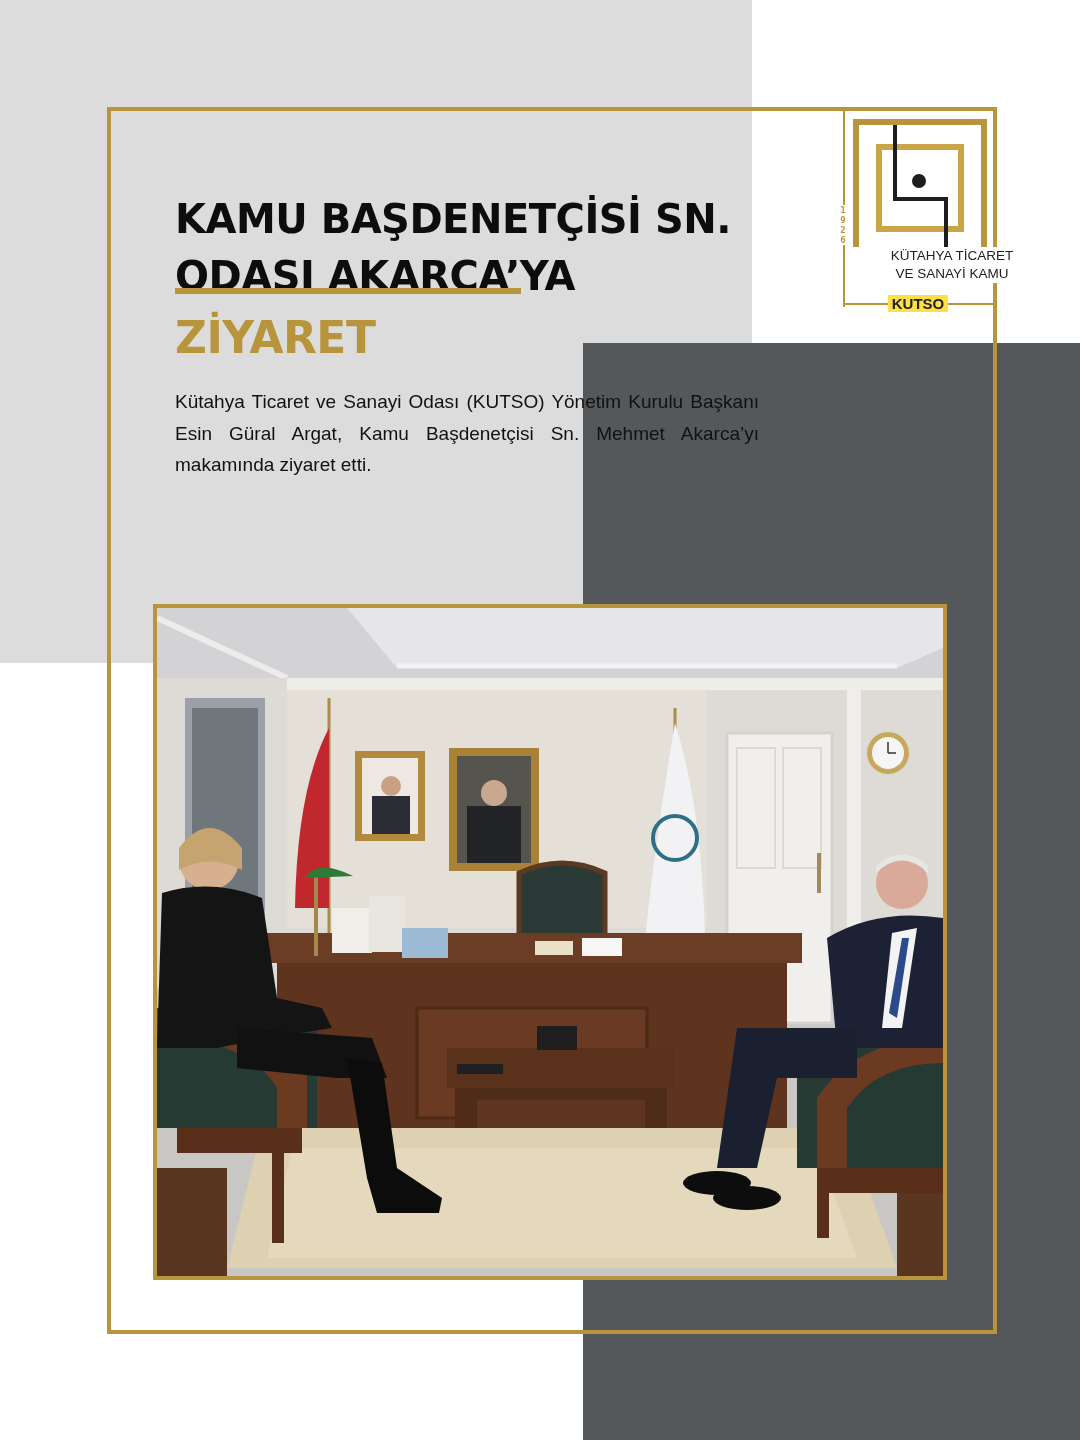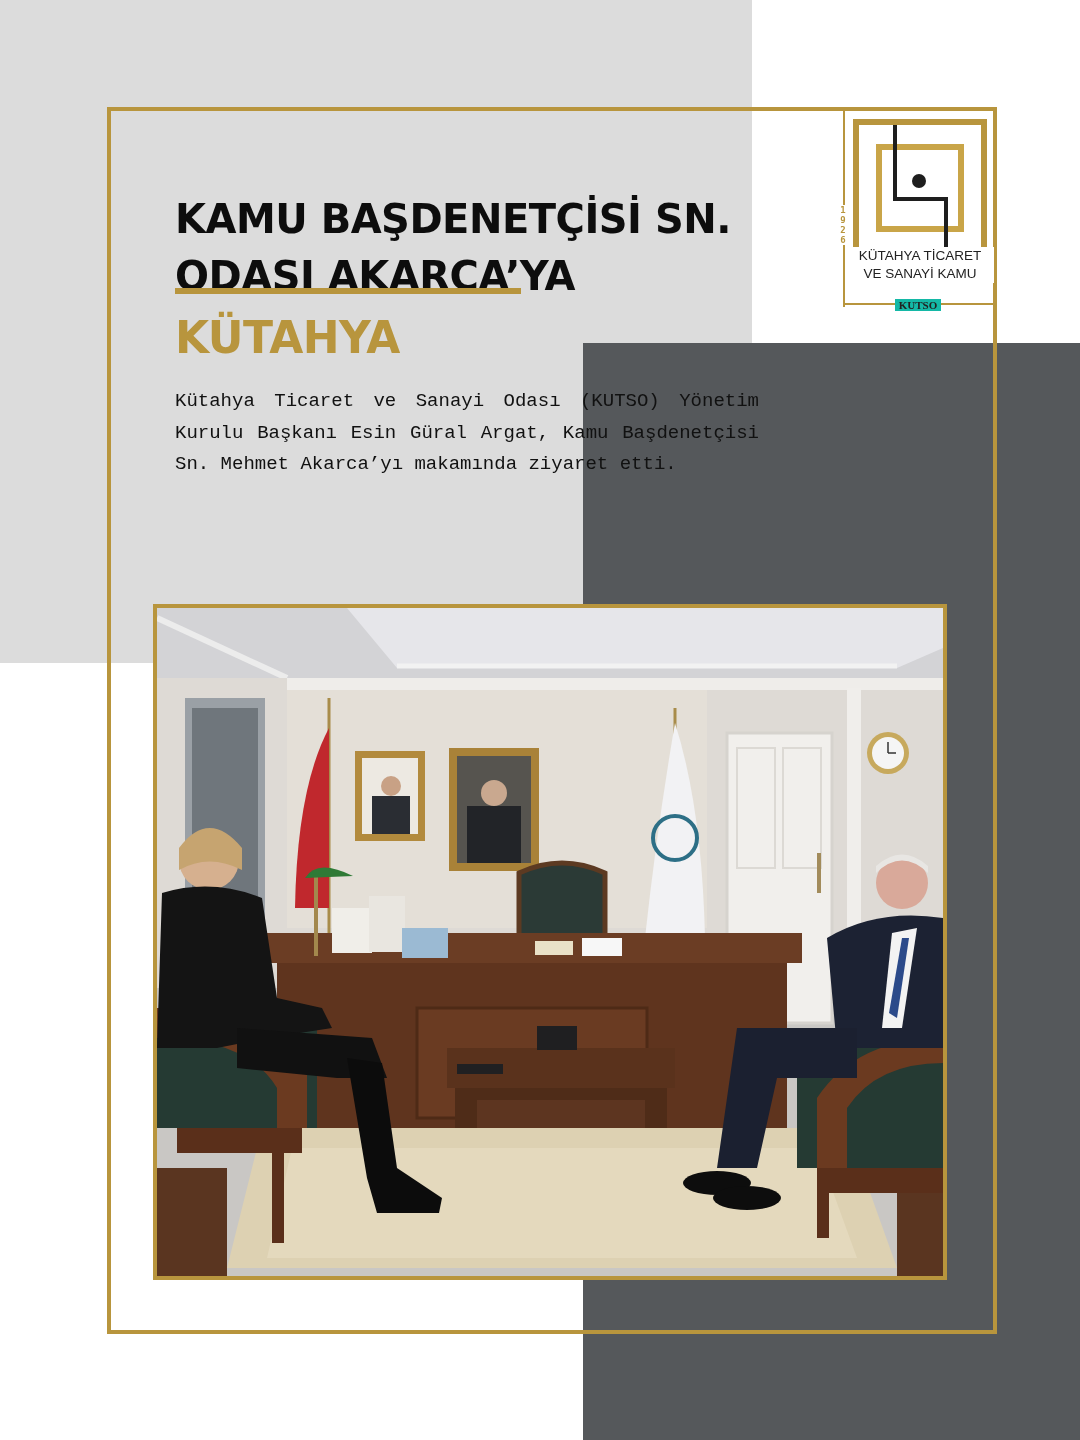--- a/index.html
+++ b/index.html
@@ -6,30 +6,30 @@
     body { width:1080px; height:1440px; position:relative; overflow:hidden; background:#ffffff; font-family:"DejaVu Sans", sans-serif; }
     .bg-gray { position:absolute; left:0; top:0; width:752px; height:663px; background:#dcdcdc; }
     .bg-dark { position:absolute; left:583px; top:343px; width:497px; height:1097px; background:#55585b; }
     .bg-dark-top { position:absolute; left:752px; top:343px; width:328px; height:320px; background:#55585b; }
 
     .frame { position:absolute; left:107px; top:107px; width:882px; height:1219px; border:4px solid #b8953d; box-sizing:content-box; }
 
     .title { position:absolute; left:175px; top:158px; width:580px; font-family:"DejaVu Sans", sans-serif; font-weight:bold; font-size:40px; line-height:57px; color:#0d0d0d; letter-spacing:-0.5px;margin-top:33px; }
     .divider { position:absolute; left:175px; top:288px; width:346px; height:6px; background:#b8953d; }
     .subtitle { position:absolute; left:175px; top:310px; font-family:"DejaVu Sans", sans-serif; font-weight:bold; font-size:44px; line-height:56px; color:#b8953d; letter-spacing:-0.5px; }
-    .body-text { position:absolute; left:175px; top:386px; width:584px; font-family:Liberation Mono, monospace; font-size:19px; line-height:31.5px; color:#111; text-align:justify; }
+    .body-text { position:absolute; left:175px; top:386px; width:584px; font-family:Liberation Sans, sans-serif; font-size:19px; line-height:31.5px; color:#111; text-align:justify; }
 
     
     .logo { position:absolute; left:838px; top:107px; width:160px; height:215px; }
     .logo-box { position:absolute; left:5px; top:4px; width:2px; height:196px; background:#b8953d; }
     .logo-year { position:absolute; left:0px; top:98px; width:10px; font-size:9px; line-height:10px; color:#b8953d; text-align:center; background:#fff; font-family:"DejaVu Sans Mono", monospace; font-weight:bold; }
     .logo-bottomline { position:absolute; left:5px; top:196px; width:150px; height:2px; background:#b8953d; }
-    .logo-text { position:absolute; left:8px; top:140px; width:148px; text-align:center; font-family:"Liberation Sans", sans-serif; font-size:13.5px; line-height:18px; color:#222; background:#fff; }
+    .logo-text { position:absolute; left:8px; top:140px; width:148px; text-align:center; font-family:"Liberation Sans", sans-serif; font-size:13.5px; line-height:18px; color:#222; background:#fff;padding-left:32px; }
     .logo-kutso { position:absolute; left:0; top:187px; width:160px; text-align:center; }
-    .logo-kutso span { background:#14b8a6; padding:0 4px; font-family:Liberation Serif, serif; font-weight:bold; font-size:11px; color:#222; }
+    .logo-kutso span { background:#fde047; padding:0 4px; font-family:Liberation Sans, sans-serif; font-weight:bold; font-size:15px; color:#222; }
     .logo-svg { position:absolute; left:13px; top:10px; }
 
     
     .photo { position:absolute; left:153px; top:604px; width:786px; height:668px; border:4px solid #b8953d; overflow:hidden; background:#c9c7c4; }
     .photo svg { display:block; }
   </style>
 </head>
 <body>
 
 <div class="bg-gray"></div>
@@ -38,21 +38,21 @@
 
 <div class="frame"></div>
 
 <div class="title">
   <div>KAMU BAŞDENETÇİSİ SN.</div>
   <div>ODASI AKARCA’YA</div>
 </div>
 
 <div class="divider"></div>
 
-<div class="subtitle">KÜTAHYA</div>
+<div class="subtitle">ZİYARET</div>
 
 <div class="body-text">Kütahya Ticaret ve Sanayi Odası (KUTSO) Yönetim Kurulu Başkanı Esin Güral Argat, Kamu Başdenetçisi Sn. Mehmet Akarca’yı makamında ziyaret etti.</div>
 
 <div class="logo">
   <div class="logo-box"></div>
   <div class="logo-bottomline"></div>
   <svg class="logo-svg" width="140" height="135" viewBox="0 0 140 135">
     <rect x="5" y="5" width="128" height="128" fill="none" stroke="#b8953d" stroke-width="6"></rect>
     <rect x="28" y="30" width="82" height="82" fill="none" stroke="#c9a548" stroke-width="6"></rect>
     <polyline points="44,8 44,82 95,82 95,135" fill="none" stroke="#1e1e1e" stroke-width="4"></polyline>

